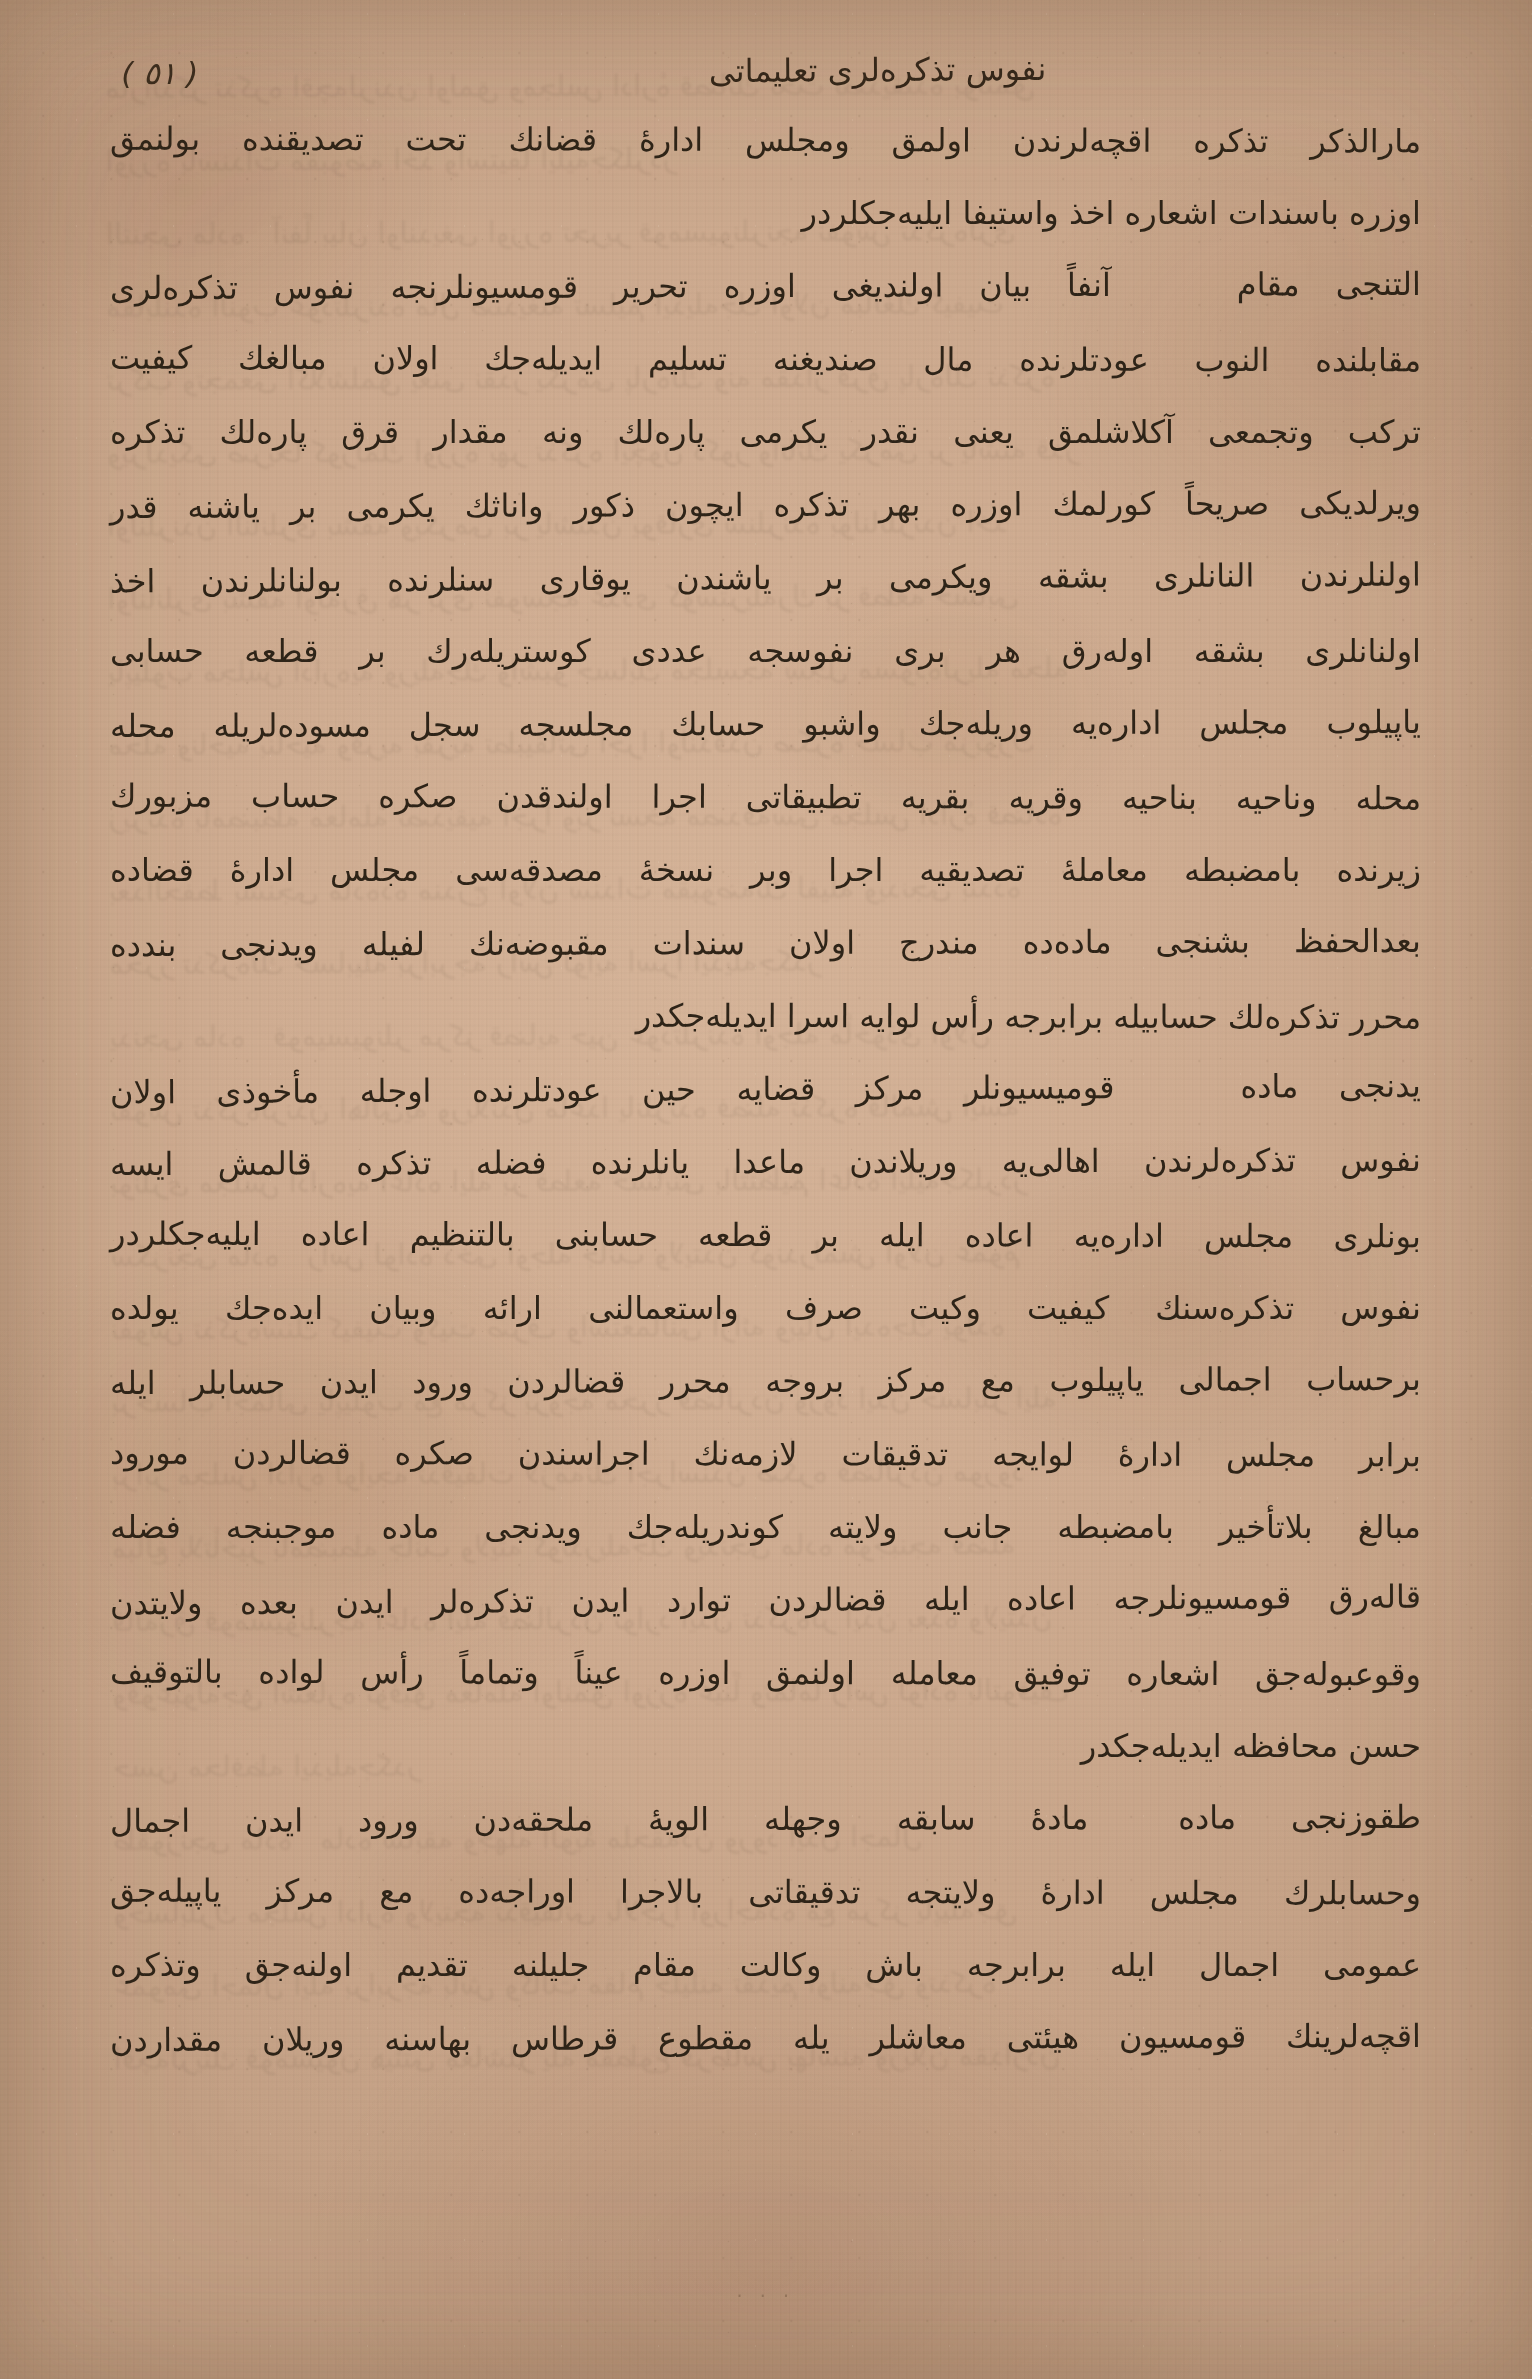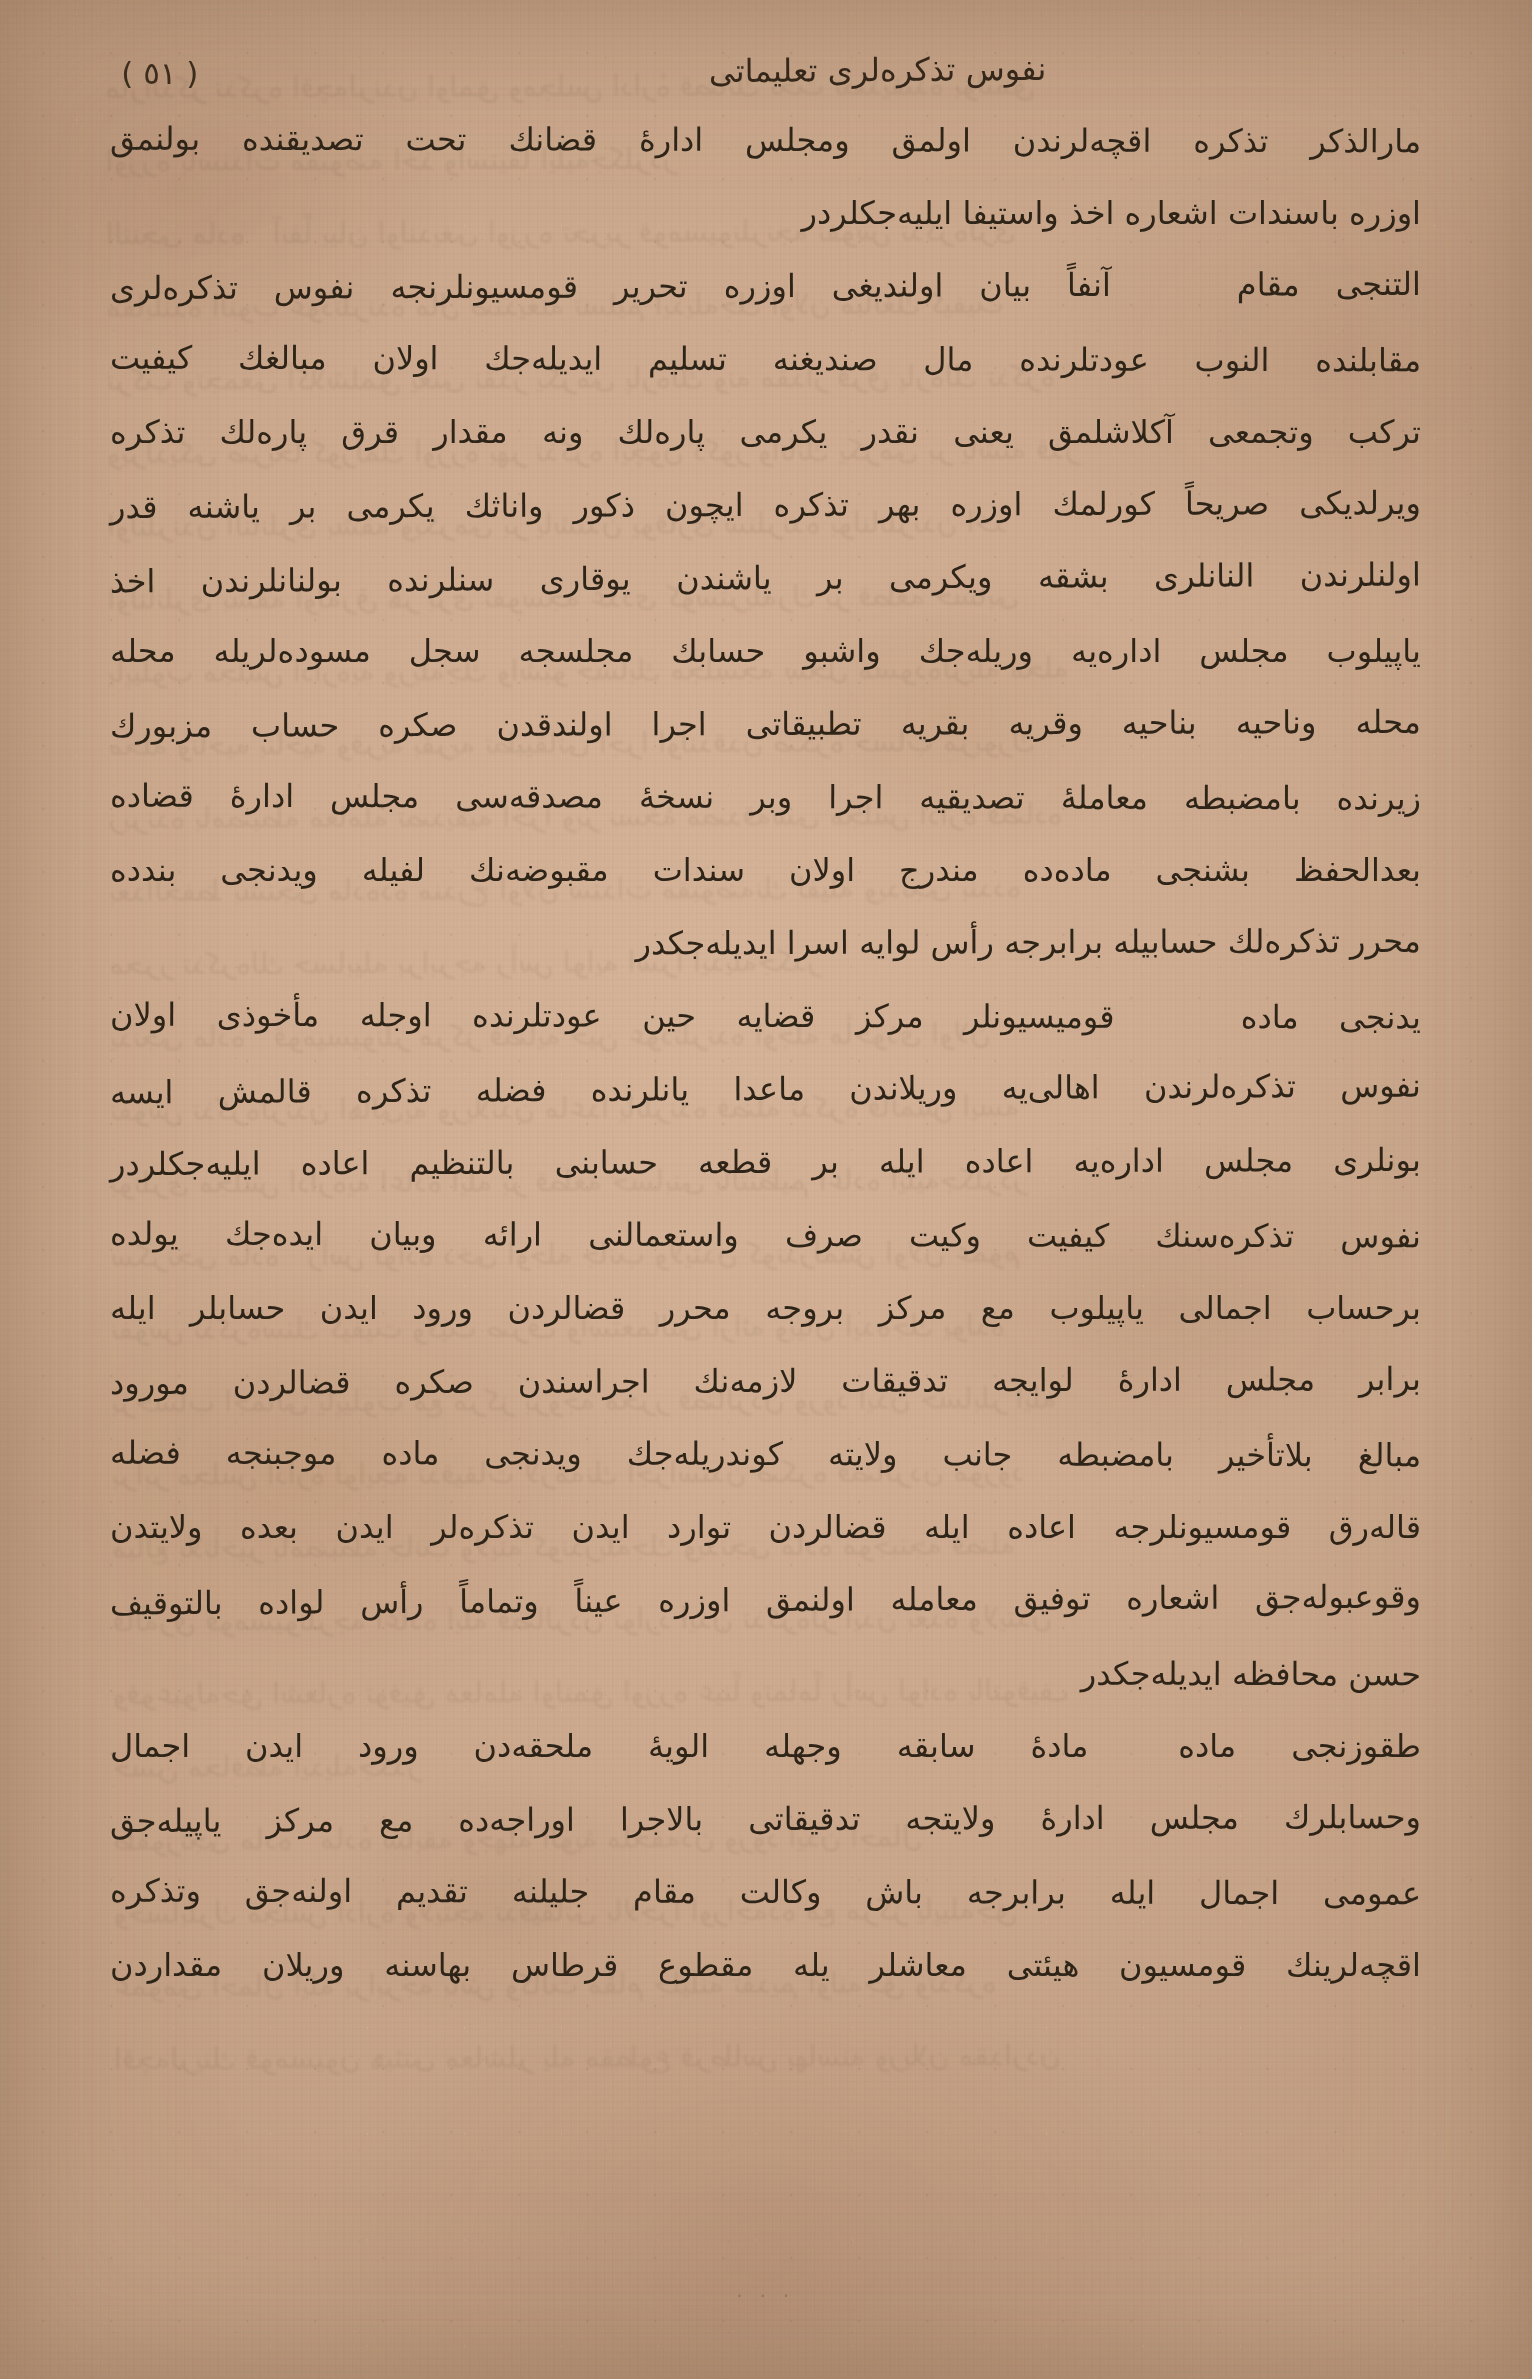--- a/index.html
+++ b/index.html
@@ -105,20 +105,21 @@
     margin:0 0 5.6px 0;
   }
   .page-number{
     position:absolute;
     top:5.6px; left:11.2px;
     font-family:"DejaVu Sans", sans-serif;
     font-size:31px;
     letter-spacing:1.9px;
     color:#3a2c1d;
     white-space:nowrap;
+    font-style:italic;
   }
   .running-title{
     position:absolute;
     top:1.9px; right:375px;
     font-family:"DejaVu Sans", sans-serif;
     font-size:32px;
     color:#332619;
     white-space:nowrap;
     transform:rotate(-0.4deg);
   }
@@ -226,20 +227,21 @@
     </div>
 
     <div class="body" id="body-lines">
         <div class="ln ">مارالذكر تذكره اقچه‌لرندن اولمق ومجلس اداره‌ٔ قضانك تحت تصدیقنده بولنمق</div>
         <div class="ln right-short">اوزره باسندات اشعاره اخذ واستیفا ایلیه‌جكلردر</div>
         <div class="ln "><span>التنجی مقام</span><span class="gap-lg"></span><span>آنفاً بیان اولندیغی اوزره تحریر قومسیونلرنجه نفوس تذكره‌لری</span></div>
         <div class="ln ">مقابلنده النوب عودتلرنده مال صندیغنه تسلیم ایدیله‌جك اولان مبالغك كیفیت</div>
         <div class="ln ">تركب وتجمعی آكلاشلمق یعنی نقدر یكرمی پاره‌لك ونه مقدار قرق پاره‌لك تذكره</div>
         <div class="ln ">ویرلدیكی صریحاً كورلمك اوزره بهر تذكره ایچون ذكور واناثك یكرمی بر یاشنه قدر</div>
         <div class="ln ">اولنلرندن النانلری بشقه ویكرمی بر یاشندن یوقاری سنلرنده بولنانلرندن اخذ</div>
+        <div class="ln ">اولنانلری بشقه اوله‌رق هر بری نفوسجه عددی كوستریله‌رك بر قطعه حسابی</div>
         <div class="ln ">یاپیلوب مجلس اداره‌یه وریله‌جك واشبو حسابك مجلسجه سجل مسوده‌لریله محله</div>
         <div class="ln ">محله وناحیه بناحیه وقریه بقریه تطبیقاتی اجرا اولندقدن صكره حساب مزبورك</div>
         <div class="ln ">زیرنده بامضبطه معامله‌ٔ تصدیقیه اجرا وبر نسخهٔ مصدقه‌سی مجلس اداره‌ٔ قضاده</div>
         <div class="ln ">بعدالحفظ بشنجی ماده‌ده مندرج اولان سندات مقبوضه‌نك لفیله ویدنجی بندده</div>
         <div class="ln right-short">محرر تذكره‌لك حسابیله برابرجه رأس لوایه اسرا ایدیله‌جكدر</div>
         <div class="ln "><span>یدنجی ماده</span><span class="gap-lg"></span><span>قومیسیونلر مركز قضایه حین عودتلرنده اوجله مأخوذی اولان</span></div>
         <div class="ln ">نفوس تذكره‌لرندن اهالی‌یه وریلاندن ماعدا یانلرنده فضله تذكره قالمش ایسه</div>
         <div class="ln ">بونلری مجلس اداره‌یه اعاده ایله بر قطعه حسابنی بالتنظیم اعاده ایلیه‌جكلردر</div>
         <div class="ln ">نفوس تذكره‌سنك كیفیت وكیت صرف واستعمالنی ارائه وبیان ایده‌جك یولده</div>
         <div class="ln ">برحساب اجمالی یاپیلوب مع مركز بروجه محرر قضالردن ورود ایدن حسابلر ایله</div>

